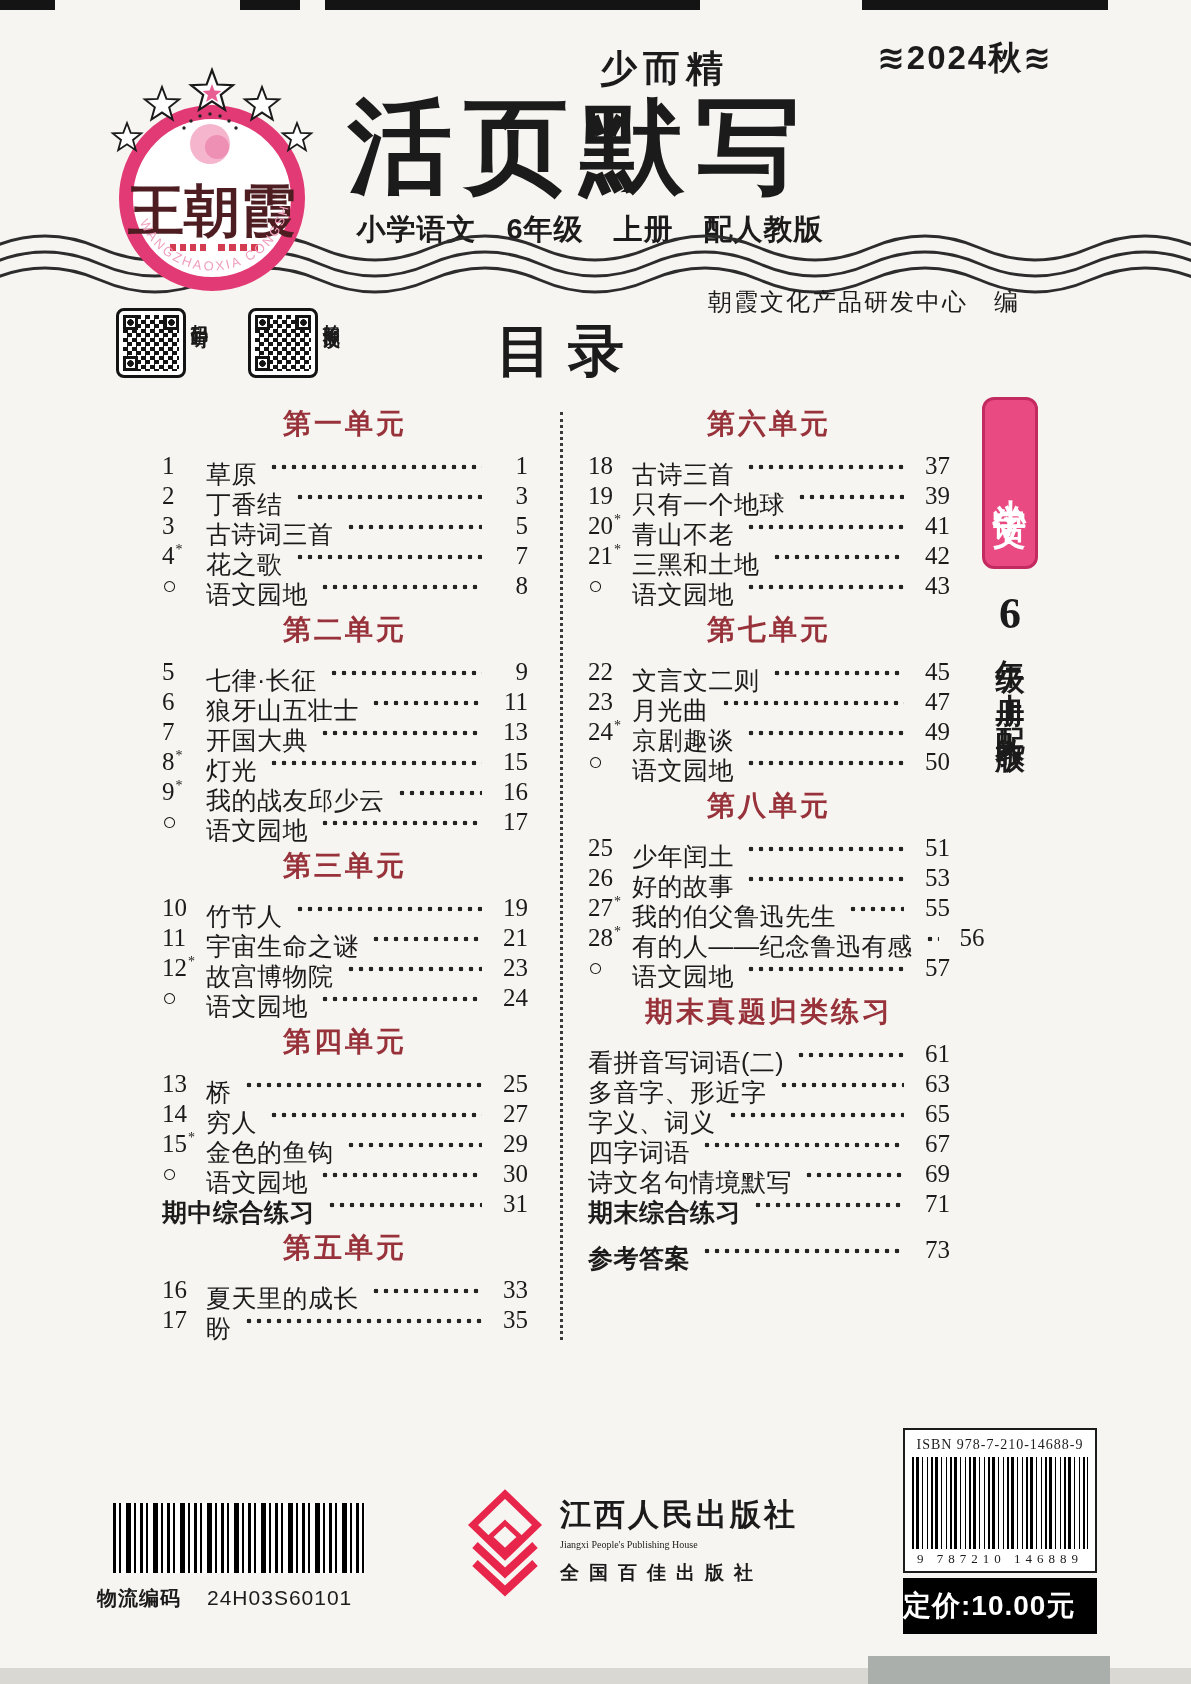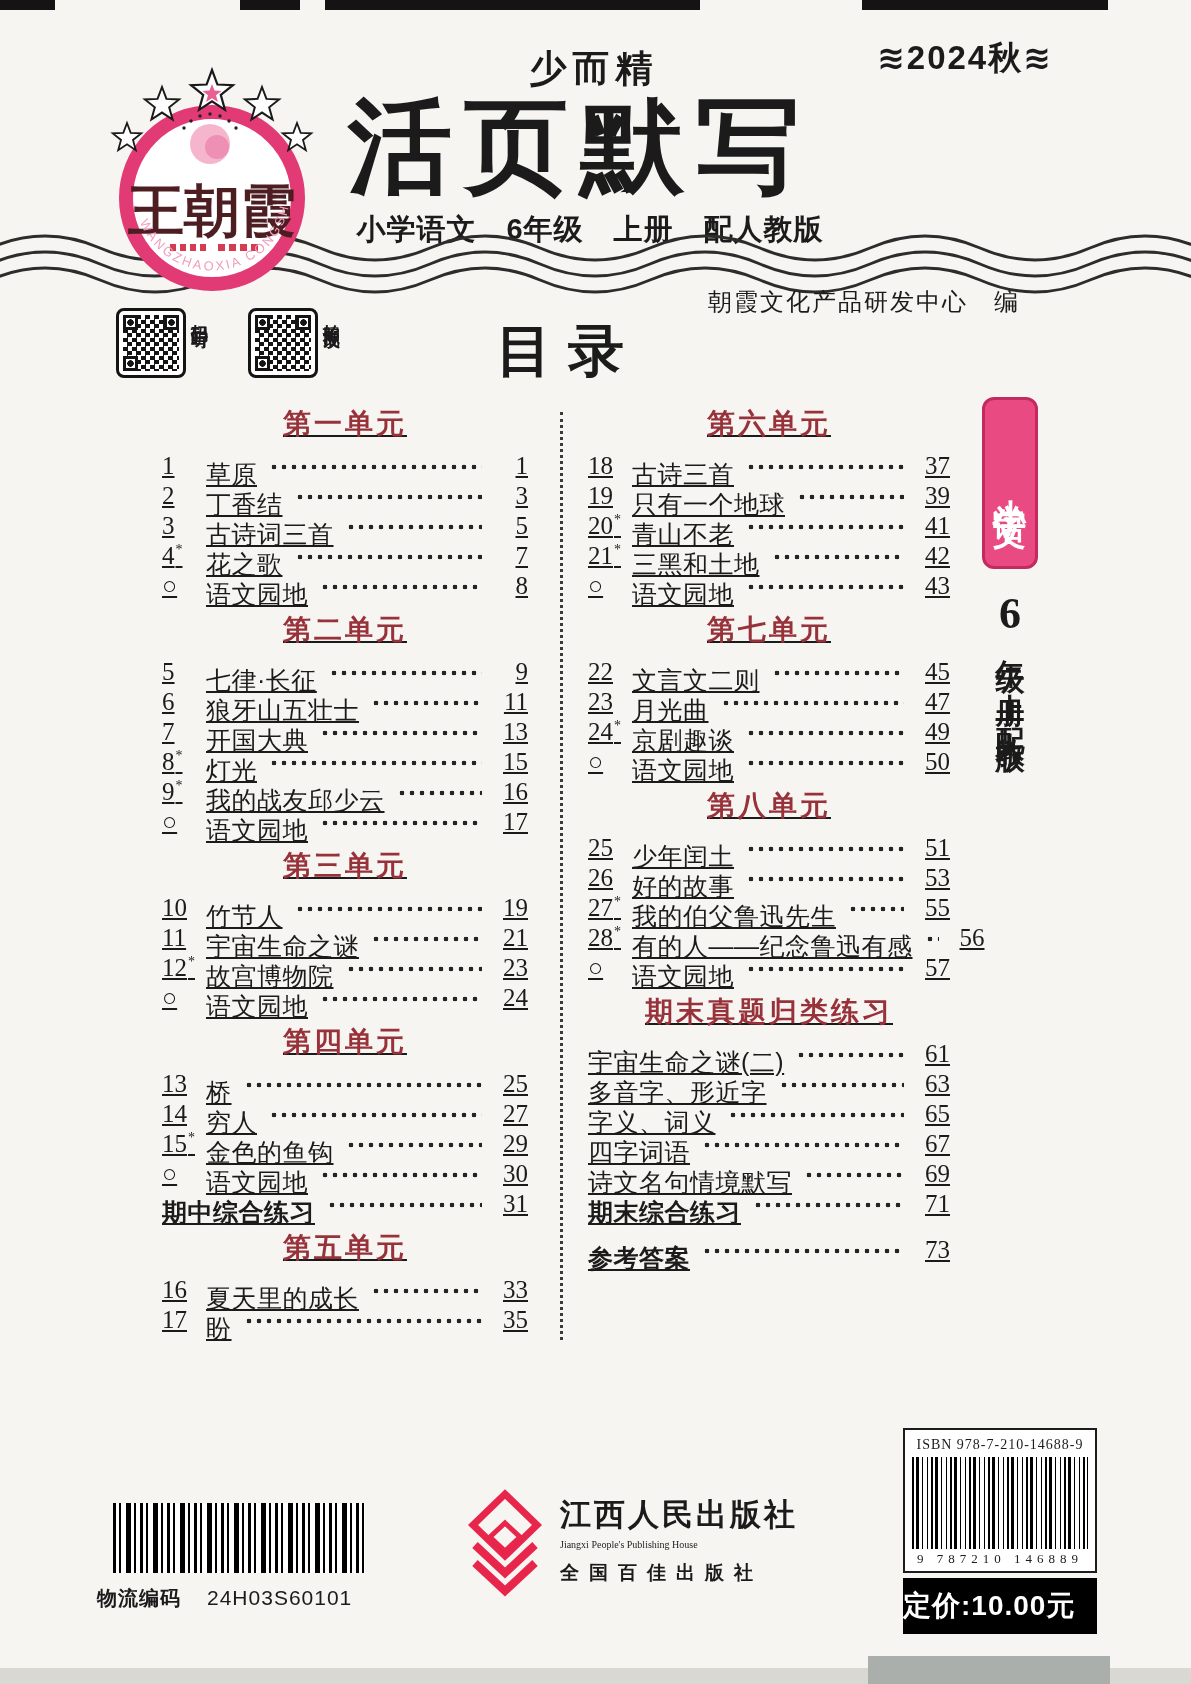--- a/index.html
+++ b/index.html
@@ -6,21 +6,21 @@
   .page{position:relative;width:1191px;height:1684px;margin:0 auto;background:#f7f5f1;overflow:hidden;
         font-family:"Liberation Sans","DejaVu Sans",sans-serif;color:#1b1b1b;}
   
   .scan-top{position:absolute;top:0;left:0;width:100%;height:10px;
     background:linear-gradient(90deg,#141414 0 55px,transparent 55px 240px,#141414 240px 300px,transparent 300px 325px,#141414 325px 700px,transparent 700px 862px,#141414 862px 1108px,transparent 1108px);}
   .scan-bottom{position:absolute;bottom:0;left:0;width:100%;height:16px;background:#d9d8d3;}
   .scan-bottom-right{position:absolute;bottom:0;left:868px;width:242px;height:28px;background:#abafac;}
 
   
   .edition-mark{position:absolute;top:36px;left:860px;width:210px;font-size:33px;font-weight:800;letter-spacing:2px;text-align:center;}
-  .tagline{position:absolute;top:44px;left:444px;width:300px;text-align:center;font-size:37px;font-weight:900;letter-spacing:6px;}
+  .tagline{position:absolute;top:44px;left:429px;width:300px;text-align:right;font-size:37px;font-weight:900;letter-spacing:6px;}
   .main-title{position:absolute;top:78px;left:300px;width:560px;text-align:center;font-size:104px;font-weight:900;
     font-family:"Liberation Serif","DejaVu Serif",serif;letter-spacing:12px;white-space:nowrap;}
   .subtitle{position:absolute;top:210px;left:330px;width:520px;text-align:center;font-size:29px;font-weight:800;letter-spacing:1px;white-space:nowrap;}
   .waves{position:absolute;top:234px;left:0;width:1191px;height:80px;}
   .credit{position:absolute;top:286px;left:690px;width:330px;font-size:24px;text-align:right;letter-spacing:2px;
     font-family:"Liberation Serif","DejaVu Serif",serif;}
 
   .logo{position:absolute;top:52px;left:92px;width:250px;height:262px;}
 
   
@@ -29,21 +29,21 @@
   .qr-wrap{border:3px solid #141414;border-radius:8px;background:#fff;padding:4px;}
   .qr{position:relative;width:56px;height:56px;background-image:repeating-conic-gradient(#141414 0% 25%,#ffffff 25% 50%);background-size:9px 9px;}
   .qr::before,.qr::after,.qr .finder{content:"";position:absolute;width:15px;height:15px;border:3px solid #141414;
     background:radial-gradient(circle,#141414 3px,#ffffff 3.5px);box-sizing:border-box;}
   .qr::before{top:0;left:0;} .qr::after{top:0;right:0;} .qr .finder{bottom:0;left:0;}
   .qr-label{writing-mode:vertical-rl;font-size:17px;font-weight:700;letter-spacing:3px;line-height:1;padding-top:2px;}
 
   .toc-title{position:absolute;top:314px;left:420px;width:280px;text-align:center;font-size:56px;font-weight:900;letter-spacing:16px;text-indent:16px;}
 
   
-  .col{position:absolute;top:405px;text-decoration:underline;}
+  .col{position:absolute;top:405px;}
   .col-left{left:162px;width:366px;}
   .col-right{left:588px;width:362px;}
   .divider{position:absolute;top:412px;left:560px;height:928px;border-left:3px dotted #3a3a3a;}
   .unit-heading{text-align:center;font-size:28px;font-weight:800;color:#98323a;letter-spacing:3px;margin:15px 0 11px;line-height:30px;}
   .col .unit-heading:first-child{margin-top:4px;}
   .toc-row{display:flex;align-items:center;height:30px;}
   .toc-row.gap-top{margin-top:16px;}
   .num{width:44px;flex:0 0 44px;font-family:"Liberation Serif","DejaVu Serif",serif;font-size:25px;line-height:1;}
   .num sup{font-size:14px;margin-left:1px;}
   .lesson-title{font-size:25px;line-height:1;white-space:nowrap;letter-spacing:0.5px;margin-top:18px;}
@@ -390,21 +390,21 @@
         <span class="pageno">56</span>
       </div>
       <div class="toc-row">
         <span class="num">○</span>
         <span class="lesson-title">语文园地</span>
         <span class="leader"></span>
         <span class="pageno">57</span>
       </div>
       <div class="unit-heading">期末真题归类练习</div>
       <div class="toc-row">
-        <span class="lesson-title">宇宙生命之谜(二)</span>
+        <span class="lesson-title">看拼音写词语(二)</span>
         <span class="leader"></span>
         <span class="pageno">61</span>
       </div>
       <div class="toc-row">
         <span class="lesson-title">多音字、形近字</span>
         <span class="leader"></span>
         <span class="pageno">63</span>
       </div>
       <div class="toc-row">
         <span class="lesson-title">字义、词义</span>

